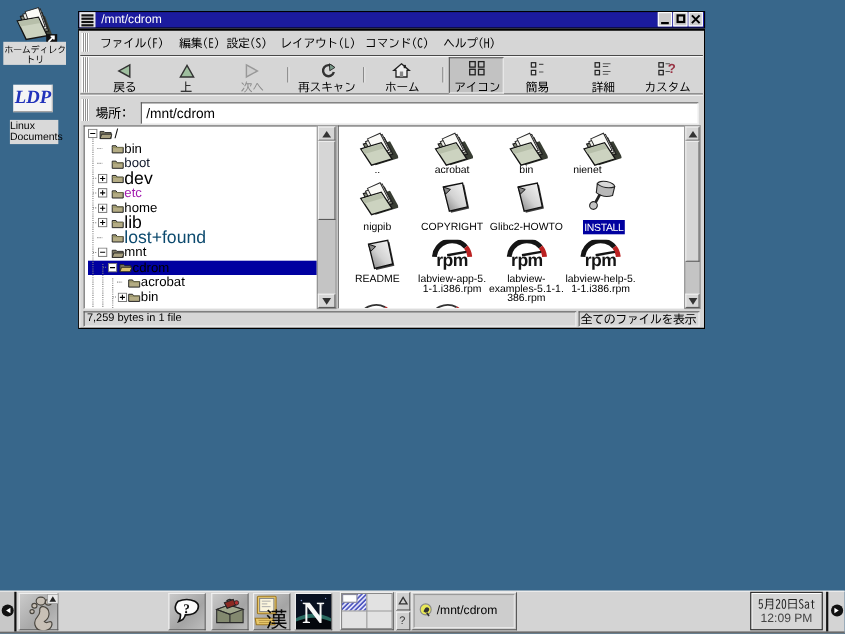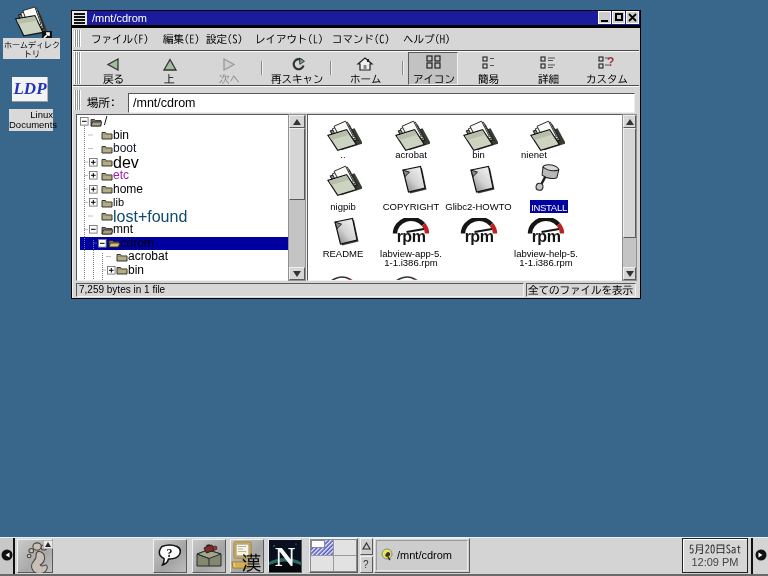--- a/index.html
+++ b/index.html
@@ -24,21 +24,21 @@
 <div class="abs" style="left:3px;top:38px;width:57px;height:21px;background:#d9d9d9"></div>
 <svg style="position:absolute;left:3.6px;top:38px;overflow:visible" width="57" height="13" viewBox="0 -10 57 13">
     <path d="M3.7 -6.5L4.3 -6.5L4.3 -5.1L7.3 -5.1L7.3 -4.6L4.3 -4.6L4.3 0.4L3.7 0.4L3.7 -4.6L0.7 -4.6L0.7 -5.1L3.7 -5.1L3.7 -6.5ZM0.6 -0.6Q1.4 -1.8 1.7 -3.5L2.3 -3.3Q2.0 -1.4 1.1 -0.2L0.6 -0.6ZM6.9 -0.3Q6.1 -1.6 5.5 -3.4L6.1 -3.6Q6.6 -2.1 7.5 -0.7L6.9 -0.3ZM8.6 -3.5L15.4 -3.5L15.4 -2.9L8.6 -2.9L8.6 -3.5ZM16.7 -0.8Q16.9 -0.8 17.3 -0.8Q18.5 -3.3 19.4 -6.3L20.0 -6.1Q19.1 -3.1 18.0 -0.9Q20.1 -1.1 22.0 -1.3Q21.3 -2.4 20.8 -3.2L21.3 -3.5Q22.4 -2.1 23.3 -0.2L22.7 0.1L22.7 0.1Q22.5 -0.3 22.3 -0.7L22.3 -0.8Q20.3 -0.5 16.8 -0.1L16.7 -0.8ZM24.5 -3.9L31.2 -3.9L31.2 -3.3L28.3 -3.3Q28.3 -1.7 27.8 -0.9Q27.3 -0.1 26.1 0.4L25.7 -0.1Q26.9 -0.6 27.3 -1.5Q27.6 -2.1 27.7 -3.3L24.5 -3.3L24.5 -3.9ZM25.3 -6.1L29.7 -6.1L29.7 -5.5L25.3 -5.5L25.3 -6.1ZM30.5 -5.2Q30.2 -5.9 29.9 -6.5L30.4 -6.6Q30.7 -6.1 31.0 -5.3L30.5 -5.2ZM31.4 -5.5Q31.2 -6.2 30.8 -6.8L31.3 -6.9Q31.7 -6.3 31.9 -5.6L31.4 -5.5ZM35.9 0.4L35.9 -3.0Q34.9 -2.3 33.6 -1.8L33.3 -2.3Q34.8 -2.9 35.8 -3.6Q36.9 -4.4 37.6 -5.3L38.1 -5.0Q37.4 -4.1 36.5 -3.4L36.5 0.4L35.9 0.4ZM41.5 -6.4L42.2 -6.4L42.2 -0.4Q43.9 -0.9 45.4 -2.2Q46.3 -3.1 46.9 -4.1L47.3 -3.5Q46.5 -2.2 45.2 -1.3Q43.8 -0.2 42.0 0.3L41.5 -0.1L41.5 -6.4ZM54.3 -5.5L54.8 -5.1Q54.4 -2.7 53.2 -1.4Q52.2 -0.3 50.1 0.3L49.8 -0.2Q51.7 -0.8 52.8 -1.9Q53.8 -3.1 54.1 -4.9L51.3 -4.9Q50.5 -3.7 49.4 -3.0L48.9 -3.4Q49.7 -4.0 50.3 -4.6Q50.9 -5.4 51.3 -6.5L51.9 -6.3Q51.8 -5.9 51.6 -5.5L54.3 -5.5Z" fill="#000"></path>
   </svg>
 <svg style="position:absolute;left:23.8px;top:46.5px;overflow:visible" width="17" height="13" viewBox="0 -10 17 13">
     <path d="M2.3 -6.5L3.0 -6.5L3.0 -4.3Q5.4 -3.5 6.8 -2.8L6.5 -2.2Q4.9 -3.0 3.0 -3.6L3.0 0.4L2.3 0.4L2.3 -6.5ZM9.6 -6.4L10.3 -6.4L10.3 -2.3L9.6 -2.3L9.6 -6.4ZM13.7 -6.5L14.3 -6.5L14.3 -3.8Q14.3 -2.4 14.1 -1.8Q13.9 -1.1 13.5 -0.7Q12.9 0.0 11.4 0.4L11.1 -0.2Q12.7 -0.6 13.2 -1.4Q13.6 -1.9 13.6 -2.8Q13.7 -3.1 13.7 -3.8L13.7 -6.5Z" fill="#000"></path>
   </svg>
 <div class="abs" style="left:12px;top:77px;width:36px;height:25px;background:#f4f4f4;border-bottom:1px solid #9a9a9a;border-right:1px solid #b5b5b5"></div>
 <div class="abs" style="left:13px;top:79px;width:34px;height:20px;color:#2233bb;font-family:'Liberation Serif',serif;font-style:italic;font-weight:bold;font-size:17px;line-height:20px;text-align:center">LDP</div>
 <div class="abs" style="left:9px;top:109px;width:44px;height:22px;background:#d9d9d9"></div>
-<div class="abs" style="left:9px;top:110px;width:44px;font-size:9.5px;line-height:10px;text-align:right;color:#000">Linux<br>Documents</div>
+<div class="abs" style="left:9px;top:110px;width:44px;font-size:9.5px;line-height:10px;text-align:left;color:#000">Linux<br>Documents</div>
 <div class="abs" style="left:71px;top:10px;width:570px;height:289px">
 <div class="abs" style="left:0;top:0;width:570px;height:16px;background:#1b1b9e;border:1px solid #000"></div>
 <svg class="abs" style="left:1px;top:1px" width="15" height="14">
       <rect width="15" height="14" fill="#e8e8e8"></rect>
 <rect x="2" y="2" width="11" height="2" fill="#111"></rect>
       <rect x="2" y="5" width="11" height="2" fill="#111"></rect>
 <rect x="2" y="8" width="11" height="2" fill="#111"></rect>
       <rect x="2" y="11" width="11" height="2" fill="#111"></rect>
     </svg>
 <div class="abs" style="left:21px;top:2px;font-size:11px;color:#fff">/mnt/cdrom</div>
@@ -232,21 +232,21 @@
 <div class="abs" style="left:36px;top:67.5px;font-size:12px;line-height:13px;color:#000">home</div>
 <svg class="abs" style="left:12px;top:83.0px" width="9" height="9">
         <rect x="0.5" y="0.5" width="7.6" height="7.6" fill="#fff" stroke="#777" stroke-width="0.9"></rect>
         <path d="M2 4.3 h4.6" stroke="#000" stroke-width="1"></path>
         <path d="M4.3 2 v4.6" stroke="#000" stroke-width="1"></path>
       </svg>
 <svg class="abs" style="left:24px;top:82.5px" width="12" height="10" viewBox="0 0 12 10">
 <path d="M1 2.5 L4.5 2.5 L5.5 4 L11 4 L11 9 L1 9 Z" fill="#b4ac84" stroke="#222" stroke-width="0.9"></path>
 <path d="M1 4.2 L11 4.2" stroke="#8a8658" stroke-width="0.8"></path>
       </svg>
-<div class="abs" style="left:36px;top:81.0px;font-size:11px;line-height:13px;color:#000">lib</div>
+<div class="abs" style="left:36px;top:81.0px;font-size:16px;line-height:13px;color:#000">lib</div>
 <svg class="abs" style="left:24px;top:96.0px" width="12" height="10" viewBox="0 0 12 10">
 <path d="M1 2.5 L4.5 2.5 L5.5 4 L11 4 L11 9 L1 9 Z" fill="#b4ac84" stroke="#222" stroke-width="0.9"></path>
 <path d="M1 4.2 L11 4.2" stroke="#8a8658" stroke-width="0.8"></path>
       </svg>
 <div class="abs" style="left:36px;top:94.5px;font-size:16px;line-height:13px;color:#0c4a6e">lost+found</div>
 <svg class="abs" style="left:12px;top:110.0px" width="9" height="9">
         <rect x="0.5" y="0.5" width="7.6" height="7.6" fill="#fff" stroke="#777" stroke-width="0.9"></rect>
         <path d="M2 4.3 h4.6" stroke="#000" stroke-width="1"></path>
       </svg>
 <svg class="abs" style="left:24px;top:109.5px" width="12" height="10" viewBox="0 0 12 10">
@@ -406,20 +406,21 @@
 <text x="20" y="24" font-size="16" font-weight="bold" text-anchor="middle" fill="#151515" font-family="Liberation Sans" letter-spacing="-0.5">rpm</text>
       </svg>
 <svg class="abs" style="left:218px;top:103px" width="40" height="29" viewBox="0 0 40 29">
 <path d="M4 15.5 A 16 15 0 0 1 32.5 6.5" fill="none" stroke="#151515" stroke-width="4.4"></path>
 <path d="M32.5 6.5 A 16 15 0 0 1 36 15.5" fill="none" stroke="#bb2222" stroke-width="4.4"></path>
 <path d="M15.5 14 L33 11" stroke="#151515" stroke-width="2.2"></path>
 <text x="20" y="24" font-size="16" font-weight="bold" text-anchor="middle" fill="#151515" font-family="Liberation Sans" letter-spacing="-0.5">rpm</text>
       </svg>
 <div class="lbl" style="left:-5px;top:134px;width:80px">README</div>
 <div class="lbl" style="left:63px;top:134px;width:80px">labview-app-5.<br>1-1.i386.rpm</div>
+<div class="lbl" style="left:130.5px;top:134px;width:80px">labview-<br>examples-5.1-1.<br>386.rpm</div>
 <div class="lbl" style="left:198px;top:134px;width:80px">labview-help-5.<br>1-1.i386.rpm</div>
 <svg class="abs" style="left:17px;top:161px" width="34" height="4" viewBox="0 0 34 4">
 <path d="M2 14 A 15 13 0 0 1 25 3.2" fill="none" stroke="#333" stroke-width="1.6"></path>
 <path d="M25 3.2 A 15 13 0 0 1 32 14" fill="none" stroke="#bb3333" stroke-width="1.6"></path>
       </svg>
 <svg class="abs" style="left:82px;top:161px" width="34" height="4" viewBox="0 0 34 4">
 <path d="M2 14 A 15 13 0 0 1 25 3.2" fill="none" stroke="#333" stroke-width="1.6"></path>
 <path d="M25 3.2 A 15 13 0 0 1 32 14" fill="none" stroke="#bb3333" stroke-width="1.6"></path>
       </svg>
 </div>

